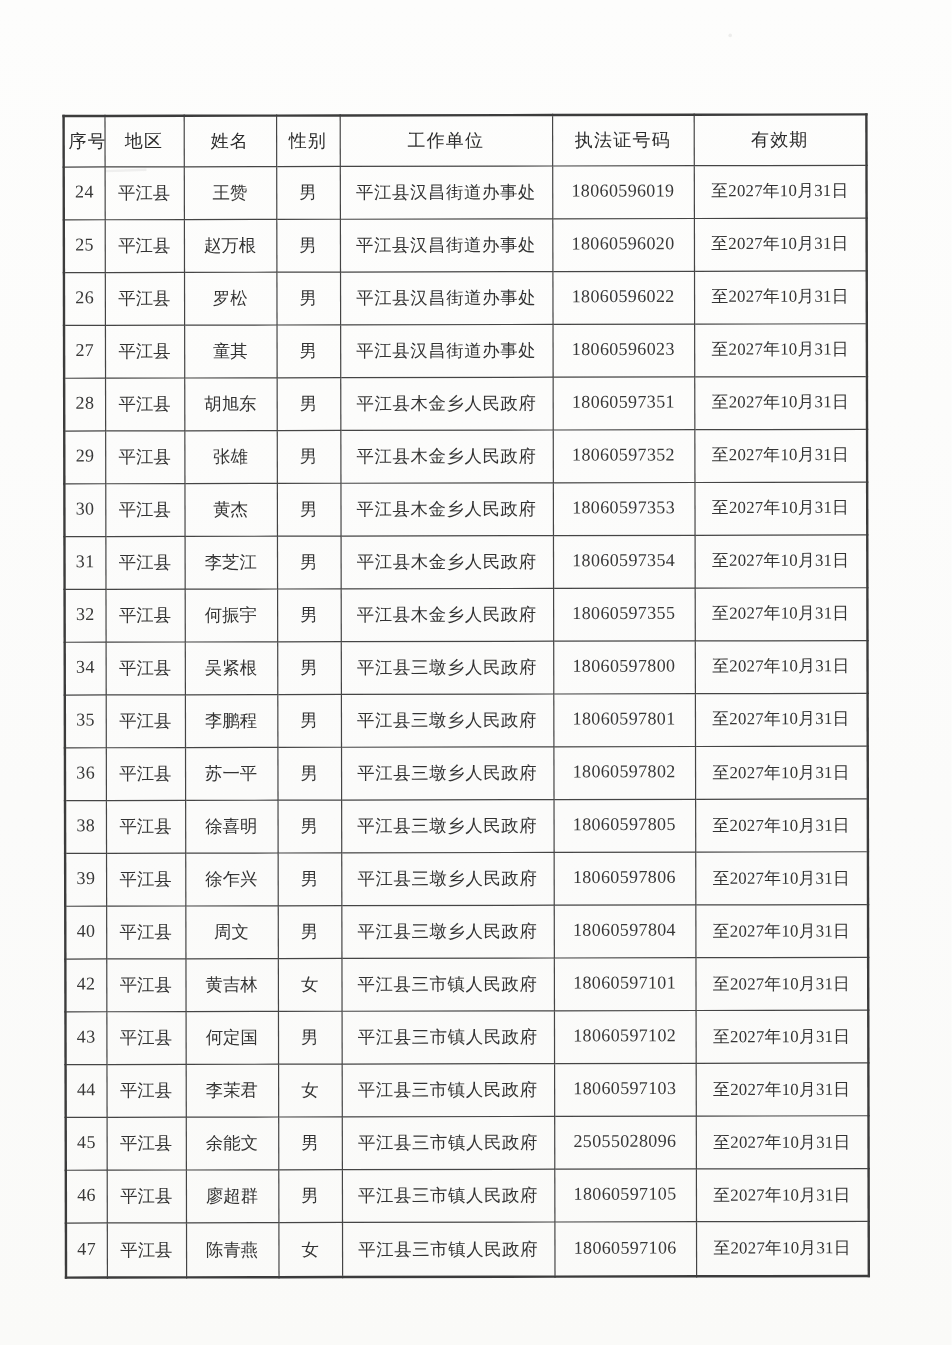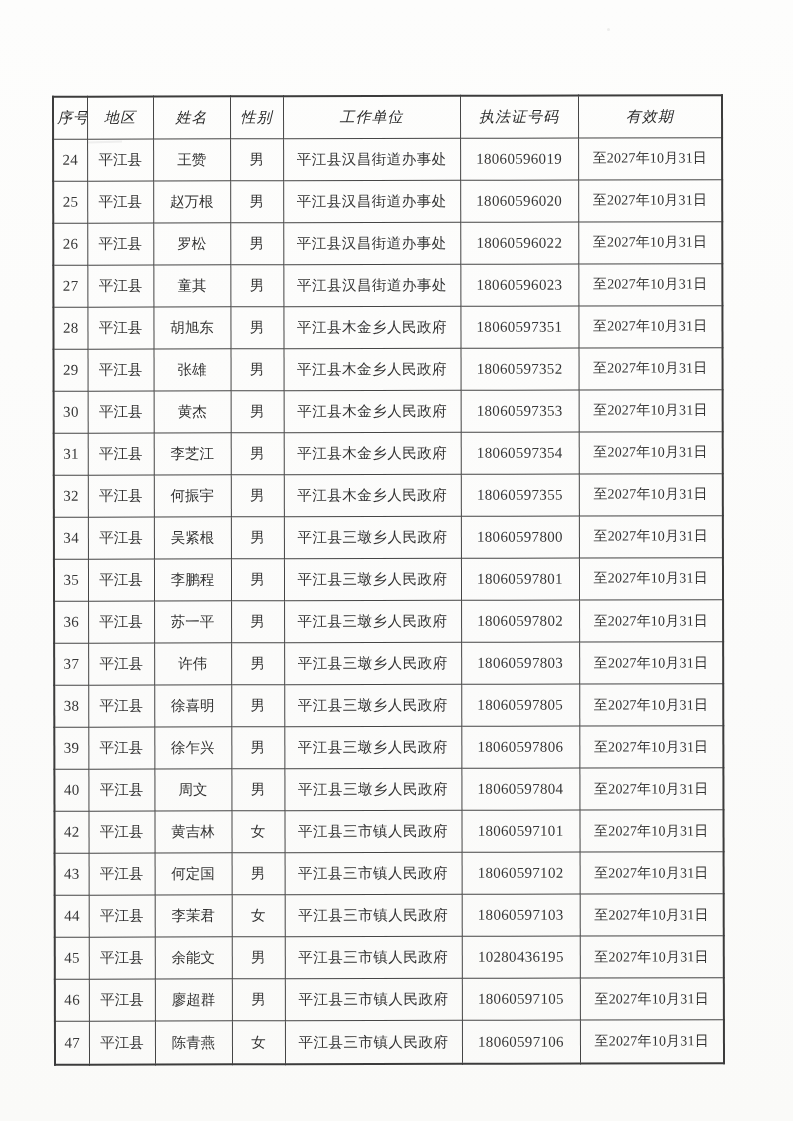--- a/index.html
+++ b/index.html
@@ -58,21 +58,20 @@
     overflow: hidden;
   }
   .doc-table {
     border: 2.2px solid #3c3c3c;
   }
   .doc-table thead tr { height: 42px; }
   .doc-table th {
     font-size: 15px;
     color: #2b2b2b;
     letter-spacing: 1px;
-    font-style: italic;
   }
   .doc-table td {
     font-size: 14.5px;
     color: #333333;
   }
   .doc-table td[data-name="cell-no"],
   .doc-table td[data-name="cell-cert"] {
     font-size: 15px;
     letter-spacing: 0.3px;
     color: #383838;
@@ -217,29 +216,20 @@
         <tr data-name="table-row">
           <td data-name="cell-no">36</td>
           <td data-name="cell-region">平江县</td>
           <td data-name="cell-name">苏一平</td>
           <td data-name="cell-gender">男</td>
           <td data-name="cell-unit">平江县三墩乡人民政府</td>
           <td data-name="cell-cert">18060597802</td>
           <td data-name="cell-validity">至2027年10月31日</td>
         </tr>
         <tr data-name="table-row">
-          <td data-name="cell-no">37</td>
-          <td data-name="cell-region">平江县</td>
-          <td data-name="cell-name">许伟</td>
-          <td data-name="cell-gender">男</td>
-          <td data-name="cell-unit">平江县三墩乡人民政府</td>
-          <td data-name="cell-cert">18060597803</td>
-          <td data-name="cell-validity">至2027年10月31日</td>
-        </tr>
-        <tr data-name="table-row">
           <td data-name="cell-no">38</td>
           <td data-name="cell-region">平江县</td>
           <td data-name="cell-name">徐喜明</td>
           <td data-name="cell-gender">男</td>
           <td data-name="cell-unit">平江县三墩乡人民政府</td>
           <td data-name="cell-cert">18060597805</td>
           <td data-name="cell-validity">至2027年10月31日</td>
         </tr>
         <tr data-name="table-row">
           <td data-name="cell-no">39</td>
@@ -285,21 +275,21 @@
           <td data-name="cell-unit">平江县三市镇人民政府</td>
           <td data-name="cell-cert">18060597103</td>
           <td data-name="cell-validity">至2027年10月31日</td>
         </tr>
         <tr data-name="table-row">
           <td data-name="cell-no">45</td>
           <td data-name="cell-region">平江县</td>
           <td data-name="cell-name">余能文</td>
           <td data-name="cell-gender">男</td>
           <td data-name="cell-unit">平江县三市镇人民政府</td>
-          <td data-name="cell-cert">10280436195</td>
+          <td data-name="cell-cert">25055028096</td>
           <td data-name="cell-validity">至2027年10月31日</td>
         </tr>
         <tr data-name="table-row">
           <td data-name="cell-no">46</td>
           <td data-name="cell-region">平江县</td>
           <td data-name="cell-name">廖超群</td>
           <td data-name="cell-gender">男</td>
           <td data-name="cell-unit">平江县三市镇人民政府</td>
           <td data-name="cell-cert">18060597105</td>
           <td data-name="cell-validity">至2027年10月31日</td>

